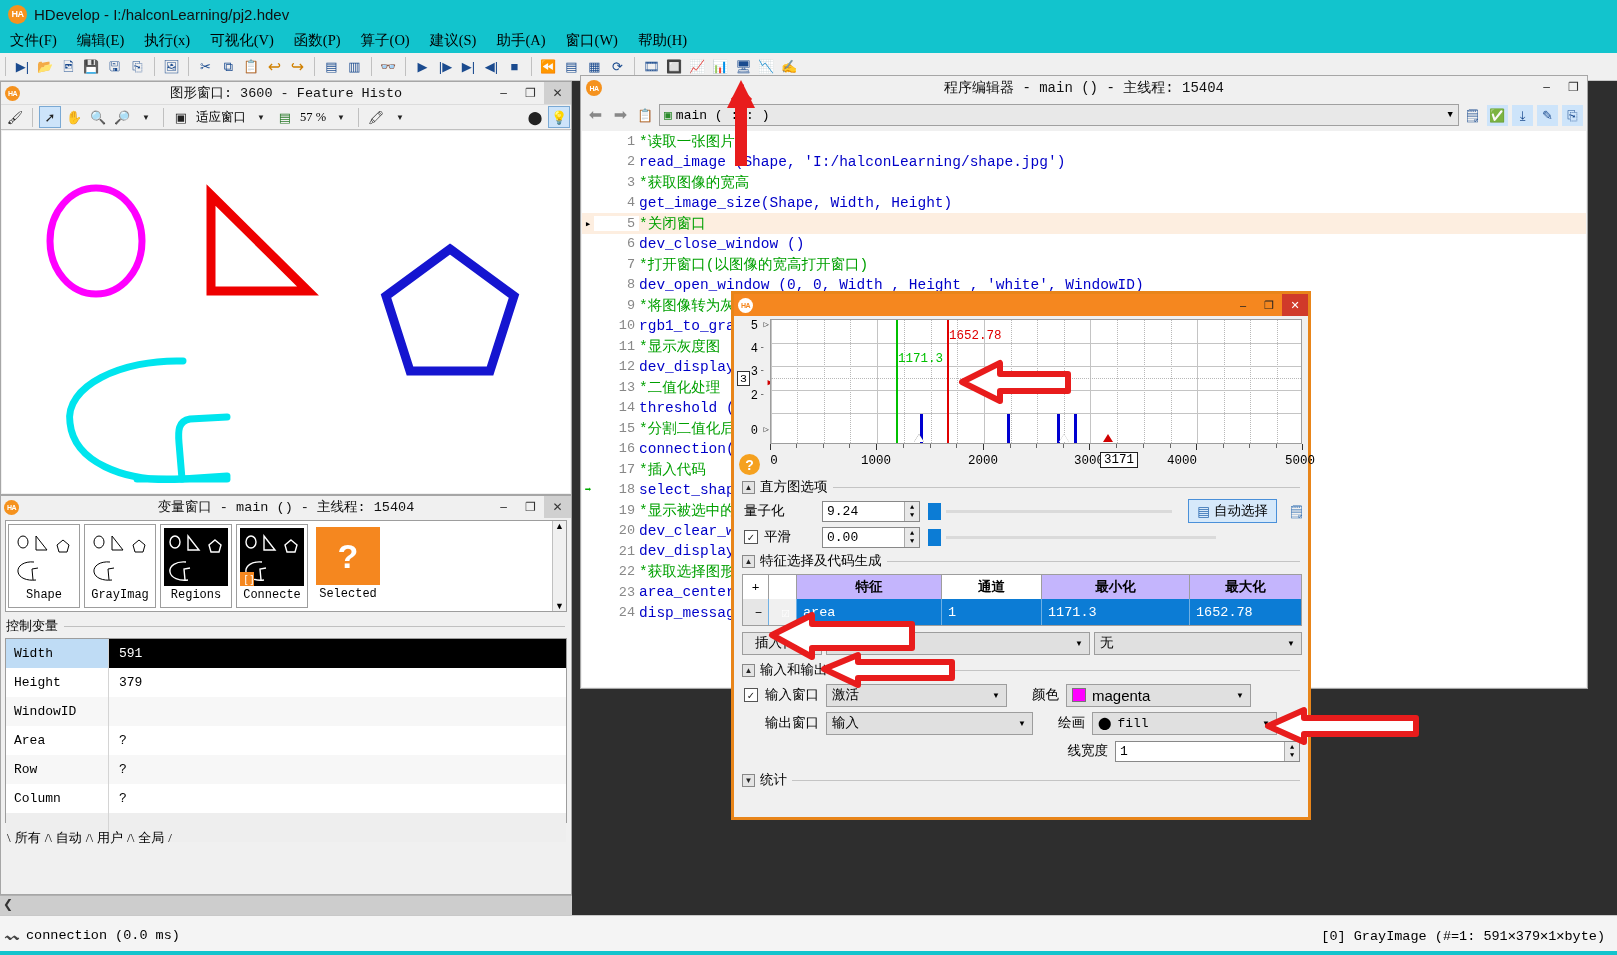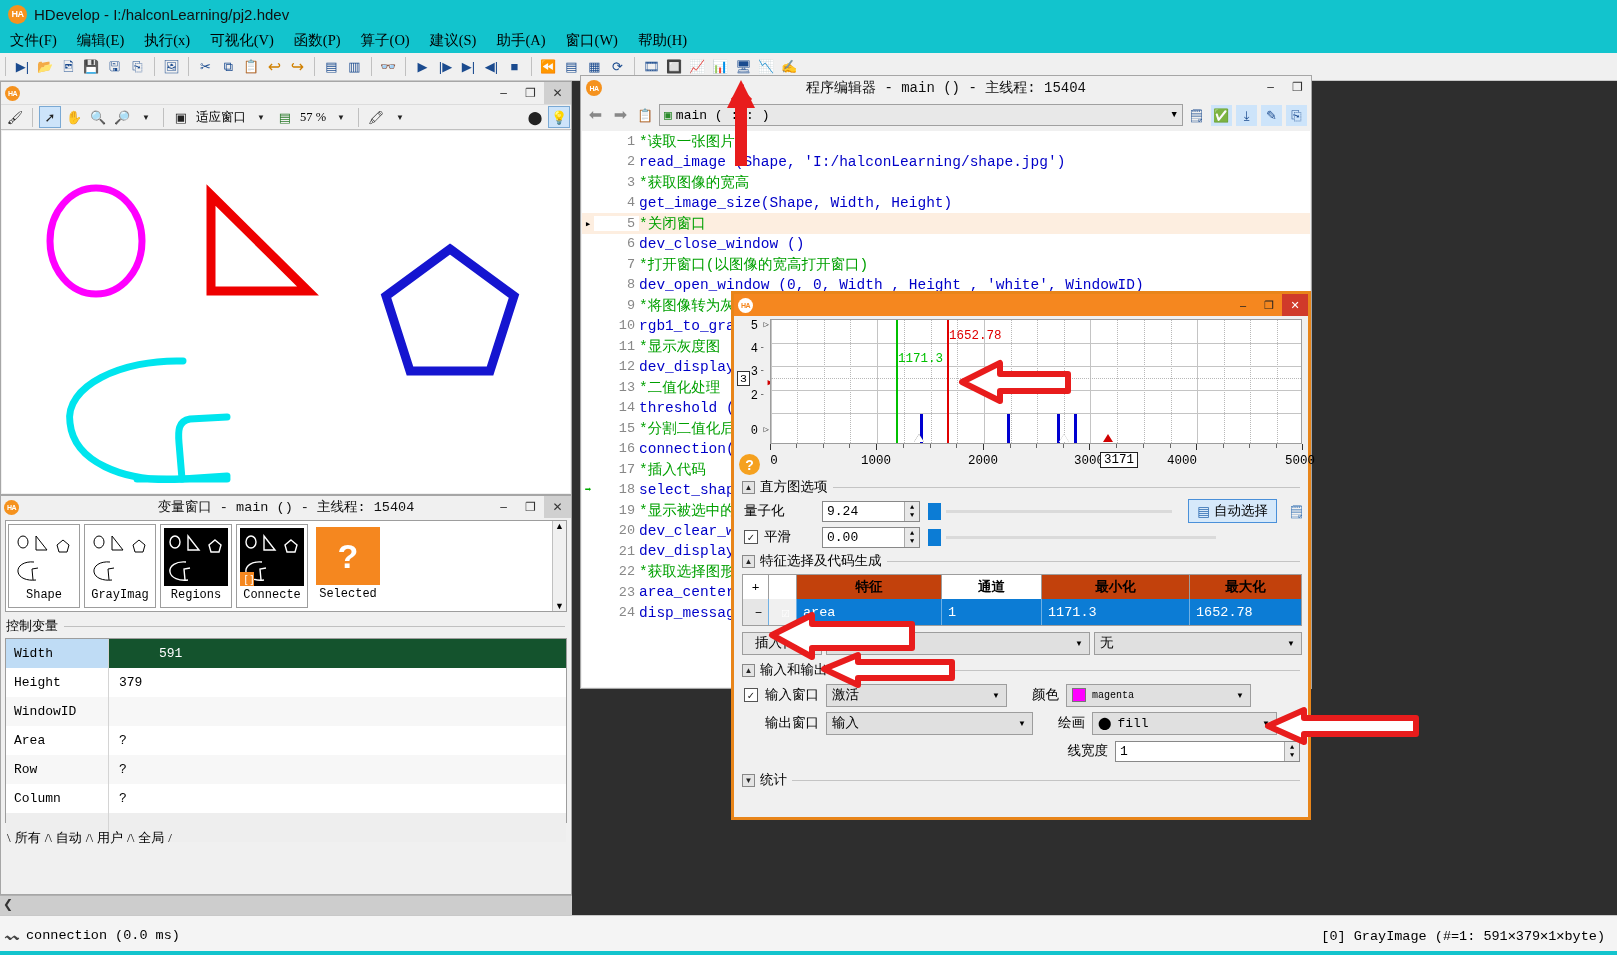--- a/index.html
+++ b/index.html
@@ -113,30 +113,30 @@
           display:flex; flex-direction:column; align-items:center; }
   .ivar .thumb { width:64px; height:58px; margin-top:3px; background:#fff; position:relative; overflow:hidden;}
   .ivar .nm { font-size:12px; font-family:"Liberation Mono", monospace; margin-top:2px;
               white-space:nowrap; overflow:hidden; }
   .ctrltable { margin:2px 4px 0 4px; background:#fff; border:1px solid #9d9d9d; height:185px; }
   .crow { display:flex; height:29px; align-items:center; font-size:13px;
           font-family:"Liberation Mono", monospace; }
   .crow .k { width:103px; padding-left:8px; height:29px; line-height:29px;
              border-right:1px solid #d4d4d4; }
   .crow .v { flex:1; padding-left:10px; }
-  .crow.sel { background:#14532d; color:#fff;gap:40px; }
+  .crow.sel { background:#000000; color:#fff; }
   .crow.sel .k { background:#bfdcf5; color:#000; }
   .crow.alt { background:#f7f7f7; }
   .tabs { display:flex; align-items:center; height:22px; font-size:13px;
           font-family:"Liberation Serif", serif; padding-left:6px; gap:4px;
           margin-top:4px;}
 
   
   .pwin {
-    position:absolute; left:580px; top:75px; width:732px; height:614px;
+    position:absolute; left:580px; top:75px; width:1008px; height:614px;
     background:#f0f0f0; border:1px solid #a6a6a6;
   }
   .pwin-title { height:24px; position:relative; display:flex; align-items:center;}
   .pwin-title .ha-logo{width:16px;height:16px;font-size:7px;margin-left:5px;margin-right:0;}
   .pwin-title .t { position:absolute; left:0; right:0; text-align:center; font-size:14px;
     font-family:"Liberation Mono", monospace; color:#111; }
   .pbar { height:30px; display:flex; align-items:center; padding:0 3px; gap:2px; }
   .pcombo { flex:1; height:22px; background:#e8e8e8; border:1px solid #a0a0a0;
             display:flex; align-items:center; font-size:13px;
             font-family:"Liberation Mono", monospace; padding-left:4px; position:relative;}
@@ -222,21 +222,21 @@
   .chk { width:14px;height:14px;border:1px solid #555;background:#fff;
          display:flex;align-items:center;justify-content:center;font-size:10px;color:#222;}
   .autobtn { height:24px; background:#d6e9fa; border:1px solid #4a90d9;
              display:flex;align-items:center;gap:4px; padding:0 8px;
              font-size:13.5px; font-family:"Liberation Serif", serif; }
 
   .ftable { margin:2px 6px 0 8px; border:1px solid #9d9d9d; background:#fff; }
   .fth { display:flex; height:24px; font-size:13.5px; font-weight:bold;
          font-family:"Liberation Serif", serif; }
   .fth > div { display:flex;align-items:center;justify-content:center;
-               border-right:1px solid #9d9d9d; background:#c2410c; }
+               border-right:1px solid #9d9d9d; background:#c4b5fd; }
   .fth > div:last-child { border-right:none; }
   .ftr { display:flex; height:26px; font-size:13.5px; background:#0c7cd5; color:#fff;
          font-family:"Liberation Mono", monospace; }
   .ftr > div { display:flex;align-items:center; border-right:1px solid #6fb0e4; padding-left:6px;}
   .ftr > div:last-child { border-right:none; }
   .c-plus { width:26px; justify-content:center; }
   .c-icon { width:28px; justify-content:center; }
   .c-feat { width:145px; }
   .c-chan { width:100px; }
   .c-min  { width:148px; }
@@ -331,20 +331,21 @@
     <div class="tbtn" style="color:#2a8a2a;">📈</div>
     <div class="tbtn" style="color:#2a4a8a;">📊</div>
     <div class="tbtn">🖥</div>
     <div class="tbtn" style="color:#2a8a2a;">📉</div>
     <div class="tbtn">✍</div>
   </div>
 
   <div class="gwin">
     <div class="gwin-title">
       <div class="ha-logo">HA</div>
+      <div class="t">图形窗口: 3600 - Feature Histo</div>
       <div class="winbtns">
         <div class="winbtn">–</div>
         <div class="winbtn">❐</div>
         <div class="winbtn close">✕</div>
       </div>
     </div>
     <div class="gwin-toolbar">
       <div class="gtb">🖌</div>
       <div class="tbsep"></div>
       <div class="gtb sel">➚</div>
@@ -855,21 +856,21 @@
     <div class="iorow">
       <span class="chk">✓</span>
       <span class="iolabel">输入窗口</span>
       <div class="ddl" style="width:181px;">
         <span>激活</span>
         <span class="arrow">▼</span>
       </div>
       <span class="iolabel" style="margin-left:18px;">颜色</span>
       <div class="ddl" style="width:185px;gap:6px;">
         <span class="colorbox" style="background: rgb(255, 0, 255);"></span>
-        <span style="font-family:Liberation Mono, monospace;font-size:10px;">magenta</span>
+        <span style="font-family:Liberation Sans, sans-serif;font-size:15px;">magenta</span>
         <span class="arrow">▼</span>
       </div>
     </div>
 
     <div class="iorow">
       <span class="chk" style="visibility:hidden;"></span>
       <span class="iolabel">输出窗口</span>
       <div class="ddl" style="width:207px;">
         <span>输入</span>
         <span class="arrow">▼</span>

